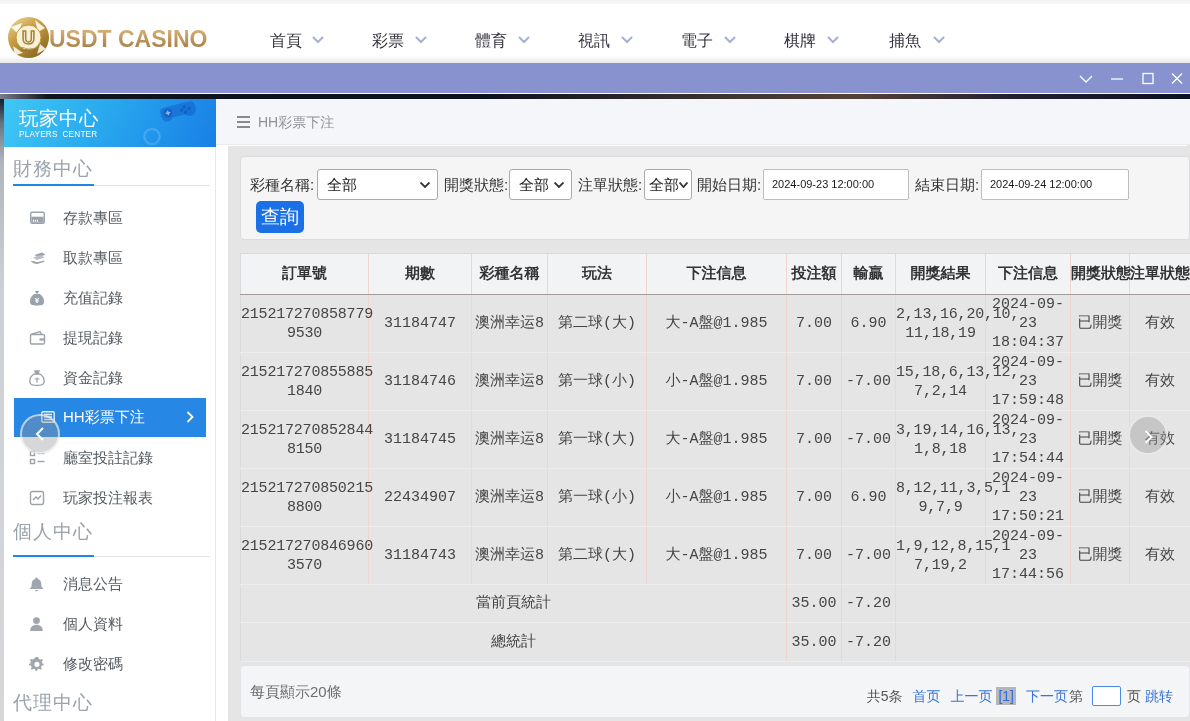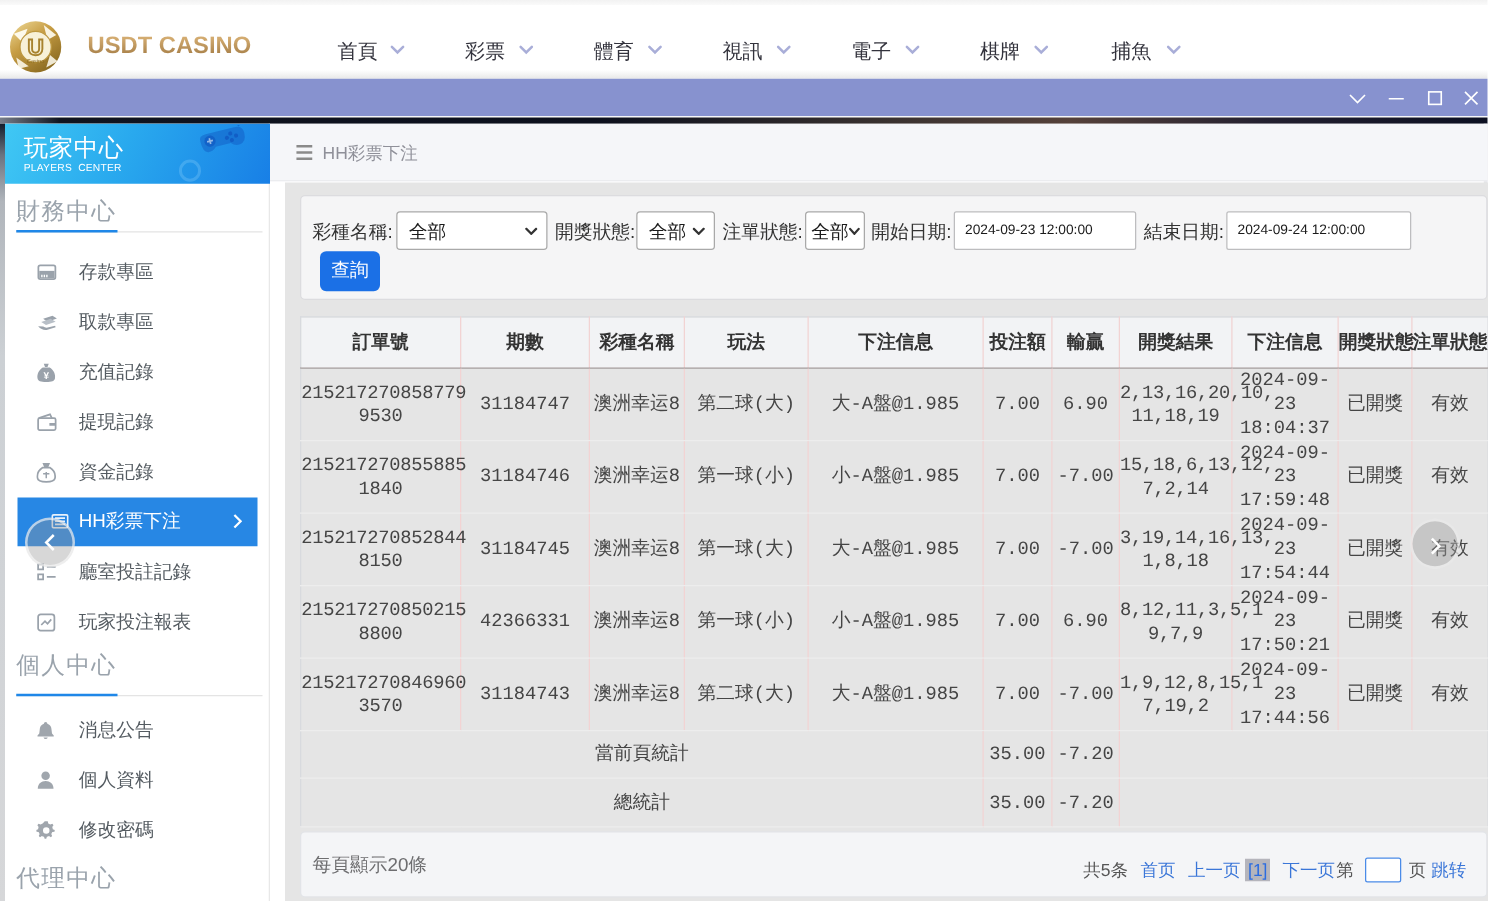--- a/index.html
+++ b/index.html
@@ -4,21 +4,21 @@
 <style>
 * { margin:0; padding:0; box-sizing:border-box; }
 html,body { width:1190px; height:721px; overflow:hidden; font-family:"Liberation Sans", sans-serif; background:#fff; }
 #app { position:absolute; top:0; left:0; width:1190px; height:721px; }
 .abs { position:absolute; }
 
 
 #topstrip { top:0; left:0; width:1190px; height:4px; background:linear-gradient(180deg,#f2f2f2,#fafafa); }
 #header { top:4px; left:0; width:1190px; height:58px; background:#fff; }
 #hdrshadow { top:56px; left:0; width:1190px; height:7px; background:linear-gradient(180deg,rgba(255,255,255,0),#e8e8e8); }
-#logotext { left:70px; top:26px; font-size:19px; font-weight:bold; letter-spacing:0px;
+#logotext { left:49px; top:26px; font-size:23px; font-weight:bold; letter-spacing:0px;
   background:linear-gradient(180deg,#d3ab70 20%,#a57e47 85%); -webkit-background-clip:text; background-clip:text; color:transparent; }
 .navitem { top:31px; font-size:16px; color:#33333d; }
 .navchev { top:36px; }
 
 
 #purple { top:63px; left:0; width:1190px; height:29.5px; background:#8792cf; }
 #whiteline { top:92.5px; left:0; width:1190px; height:1.8px; background:#fdfdfd; }
 #darkstrip { top:94.3px; left:0; width:1190px; height:4.7px;
   background:linear-gradient(90deg,#787e8a 0%,#10141f 4%,#0c101d 40%,#3a3230 60%,#55413a 72%,#232030 85%,#0c1022 100%); }
 
@@ -49,21 +49,21 @@
 #main { top:146px; left:228px; width:971px; height:658px; background:#e5e5e5; }
 
 
 #filter { position:absolute; left:12px; top:10px; width:950px; height:84px; background:#f5f5f6; border:1px solid #dcdcdf; border-radius:4px; }
 .flabel { position:absolute; top:19px; font-size:15px; color:#333; }
 .fselect { position:absolute; top:12px; height:31px; background:#fff; border:1px solid #a9a9a9; border-radius:3px; }
 .fselect span { position:absolute; left:9px; top:6px; font-size:15px; color:#1a1a1a; }
 .fselect svg { position:absolute; right:7px; top:12px; }
 .finput { position:absolute; top:12px; height:31px; background:#fff; border:1px solid #bdbdbf; border-radius:2px; }
 .finput span { position:absolute; left:8px; top:8px; font-size:11px; color:#1a1a1a; white-space:nowrap; }
-#qbtn { position:absolute; left:15px; top:44px; width:48px; height:32px; background:#1b70e6; border-radius:5px; color:#fff; font-size:15px; text-align:center; line-height:32px; }
+#qbtn { position:absolute; left:15px; top:44px; width:48px; height:32px; background:#1b70e6; border-radius:5px; color:#fff; font-size:19px; text-align:center; line-height:32px; }
 
 
 #tablewrap { position:absolute; left:12px; top:107px; width:951px; height:401px; }
 table { border-collapse:collapse; table-layout:fixed; width:951px;font-family:Liberation Mono, monospace; }
 td,th { border-left:1px solid #f2d3d3; border-right:1px solid #f2d3d3; border-top:1px solid #ededed; border-bottom:1px solid #ededed; text-align:center; vertical-align:middle; font-size:15px; color:#454545; padding:0; line-height:19px; }
 thead th { white-space:nowrap; background:#f2f3f5; font-size:15px; color:#333; font-weight:bold; border-bottom:1px solid #a39a9a; border-top:1px solid #d8dade; }
 table .oc { border-left:1px solid #d8dade; }
 table .rc { border-right:1px solid #d8dade; }
 tr.datarow { height:57px; }
 tr.sumrow { height:38px; }
@@ -400,21 +400,21 @@
               <td>大-A盤@1.985</td>
               <td>7.00</td>
               <td>-7.00</td>
               <td class="num">3,19,14,16,13,<br>1,8,18</td>
               <td>2024-09-23<br>17:54:44</td>
               <td>已開獎</td>
               <td class="rc">有效</td>
           </tr>
           <tr class="datarow">
             <td class="oc num">215217270850215<br>8800</td>
-              <td>42366331</td>
+              <td>22434907</td>
               <td>澳洲幸运8</td>
               <td>第一球(小)</td>
               <td>小-A盤@1.985</td>
               <td>7.00</td>
               <td>6.90</td>
               <td class="num">8,12,11,3,5,1<br>9,7,9</td>
               <td>2024-09-23<br>17:50:21</td>
               <td>已開獎</td>
               <td class="rc">有效</td>
           </tr>

